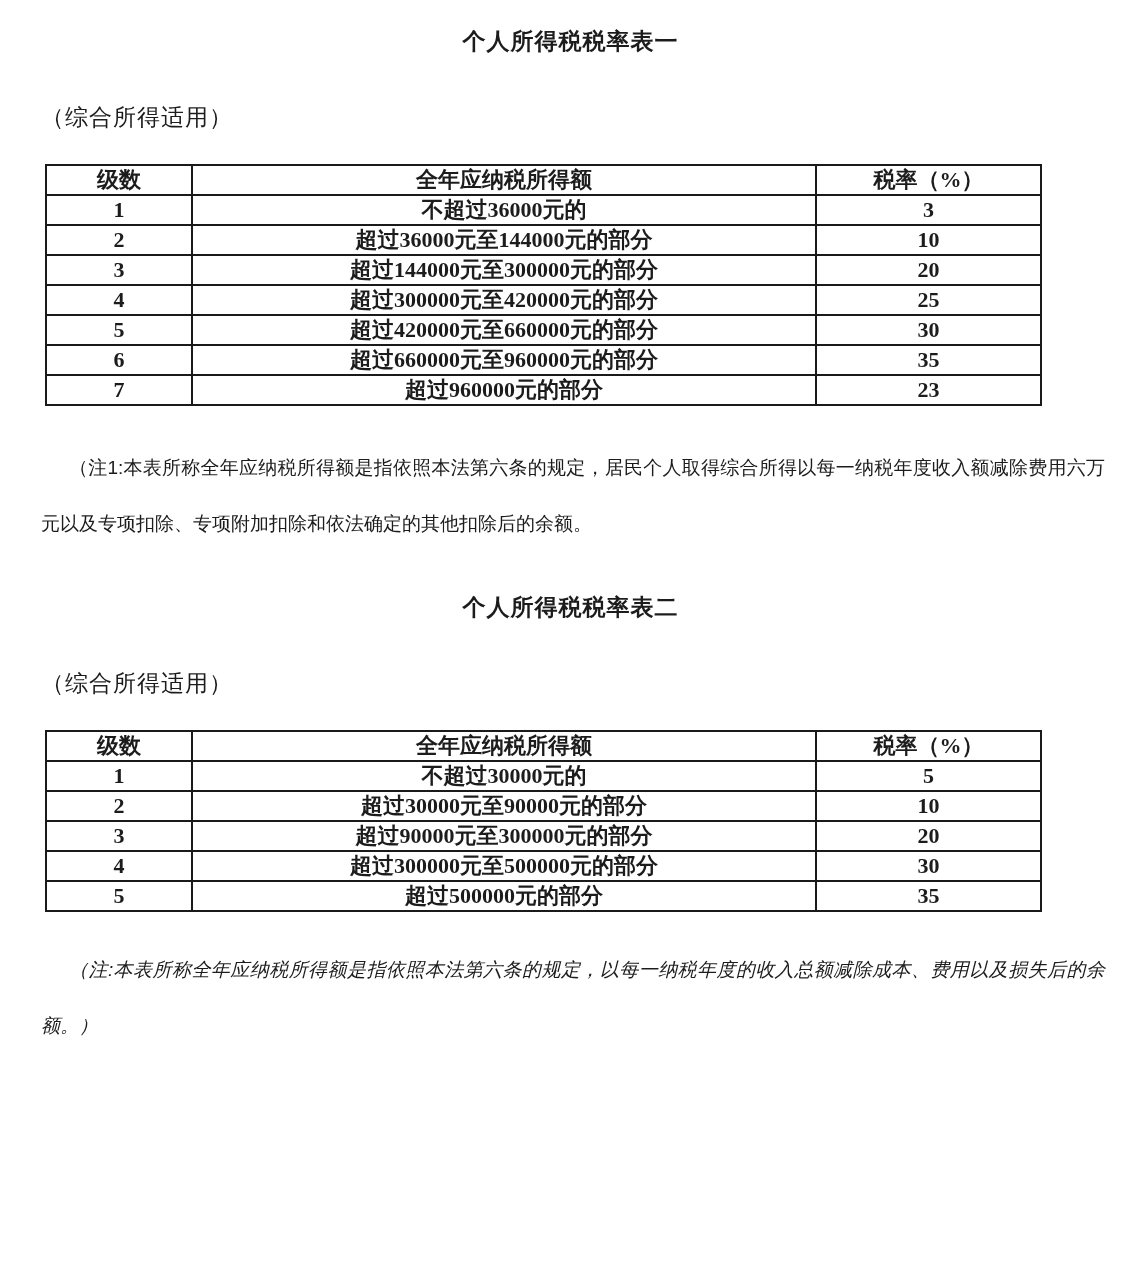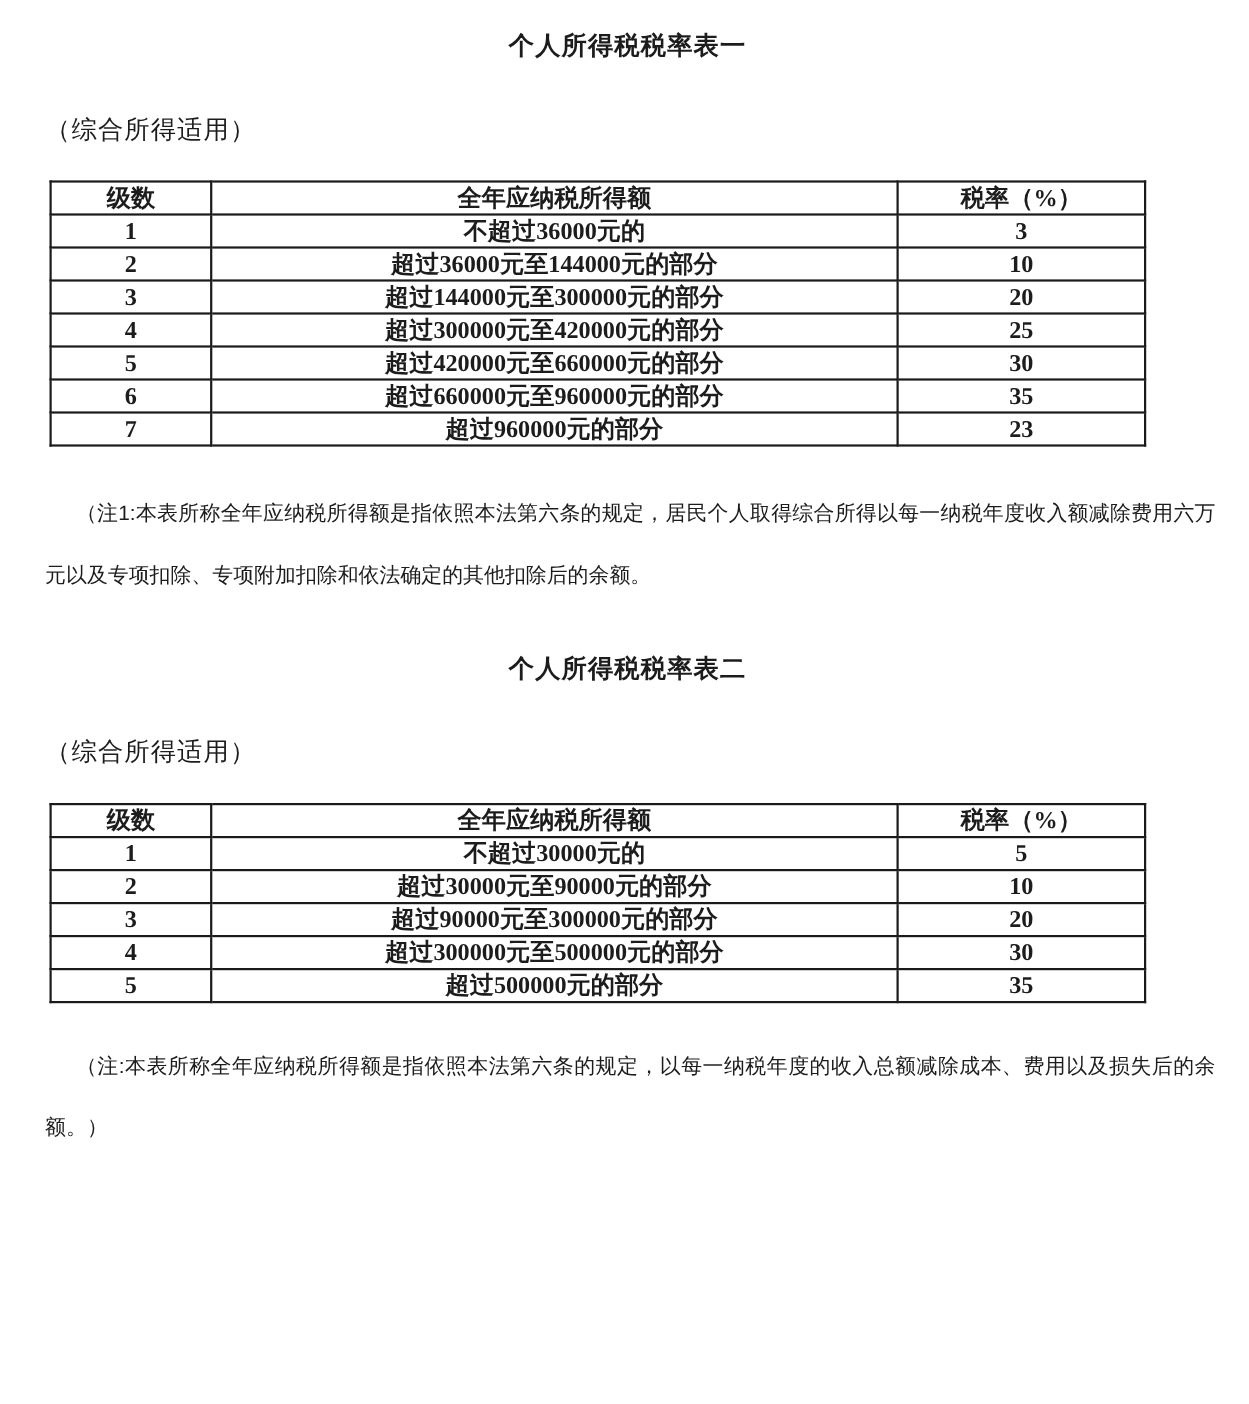--- a/index.html
+++ b/index.html
@@ -65,21 +65,21 @@
     font-family: "Liberation Sans", "DejaVu Sans", sans-serif;
     font-size: 19px;
     line-height: 56px;
     text-align: justify;
     text-indent: 28px;
     margin: 20px 0 0 0;
     width: 1064px;
   }
   .note.first-after-table { margin-top: 34px; }
   .section-two .doc-title { margin-top: 40px; }
-  .section-two .note { margin-top: 30px; }
+  .section-two .note { margin-top: 30px; font-style: italic; }
 </style>
 </head>
 <body>
 
 <div class="doc">
 
   <div class="section-one">
     <div class="doc-title">个人所得税税率表一</div>
     <div class="doc-subtitle">（综合所得适用）</div>
 

